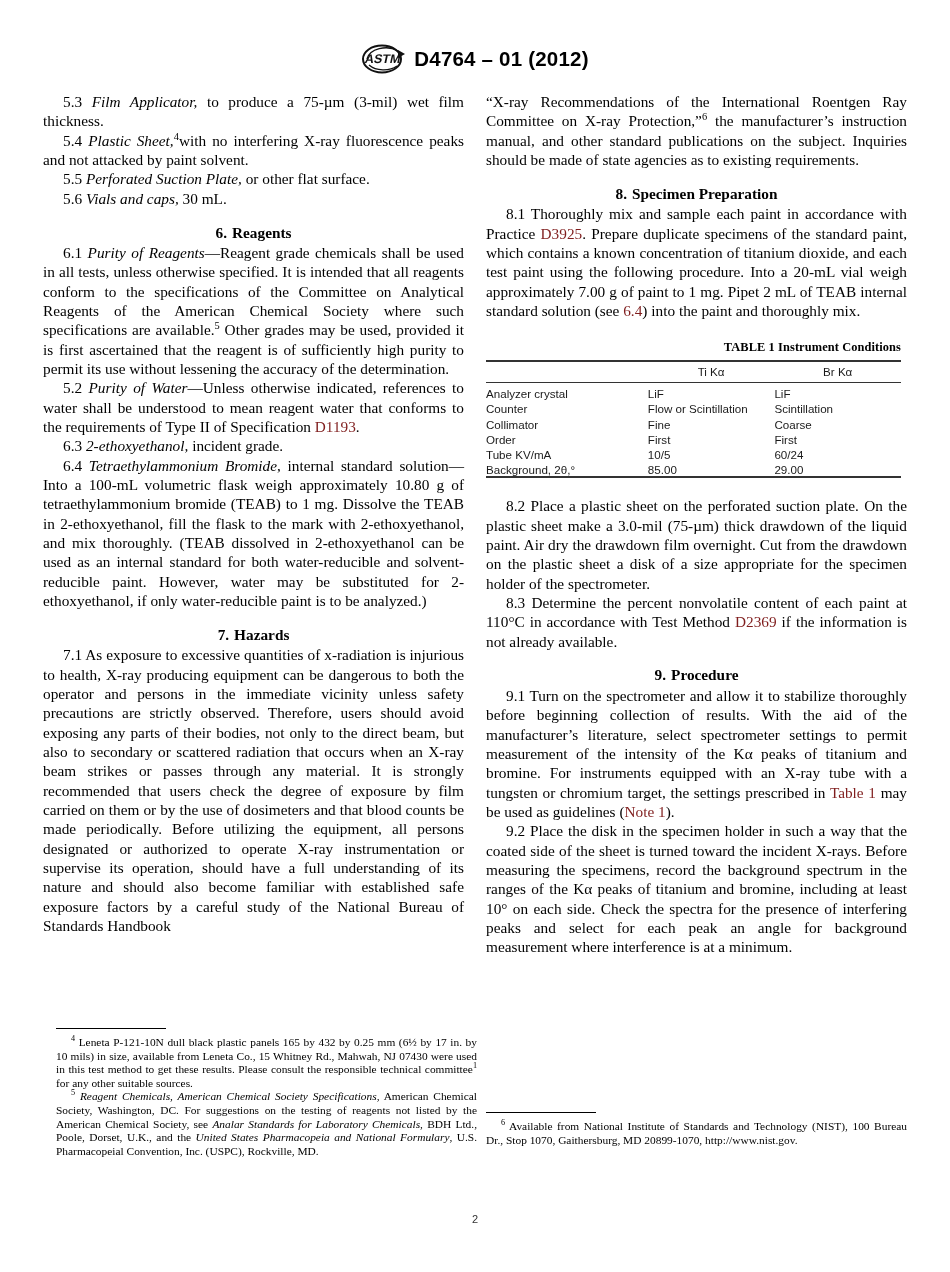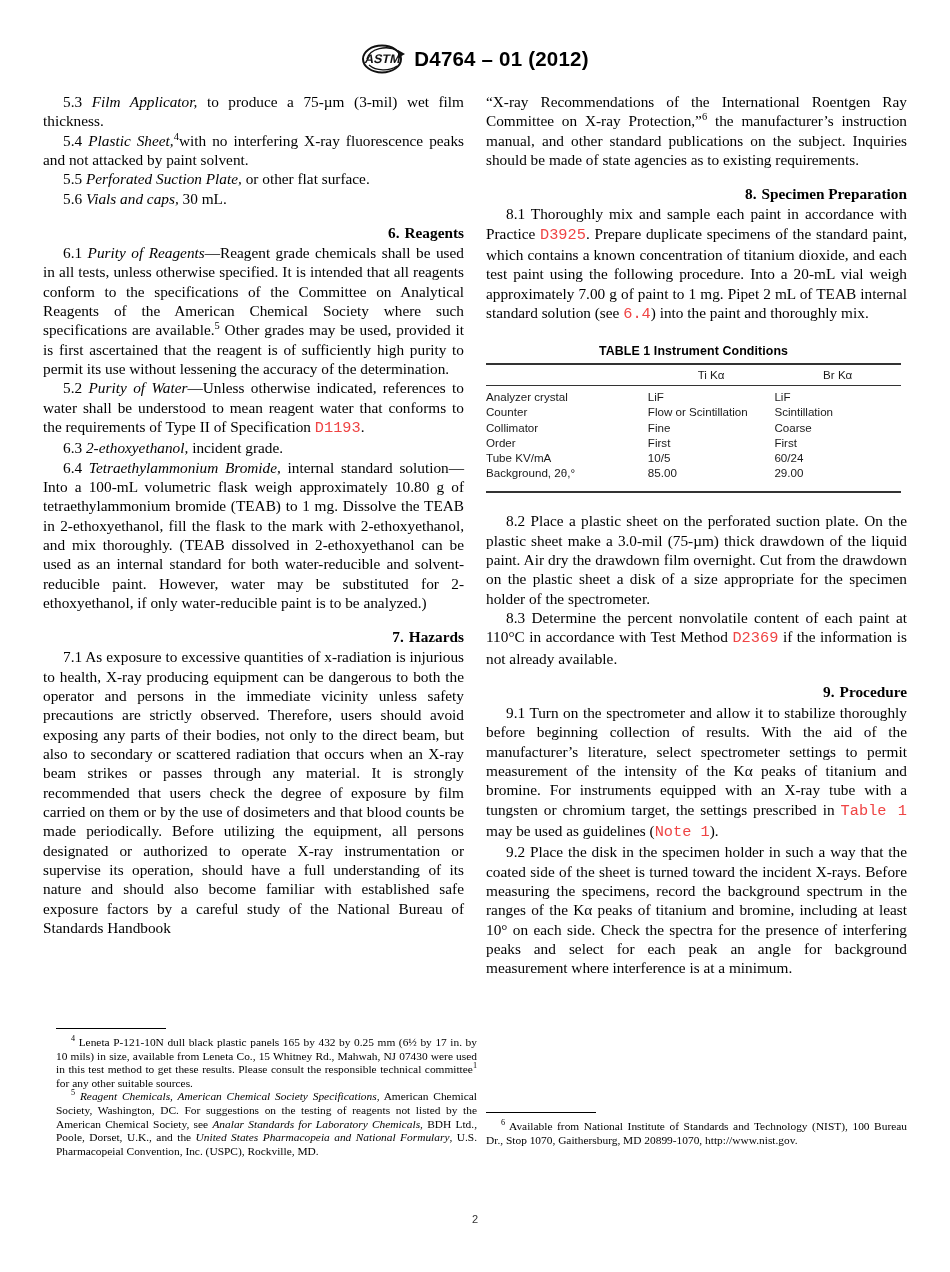--- a/index.html
+++ b/index.html
@@ -65,48 +65,48 @@
     text-justify: inter-word;
     hyphens: none;
   }
   p.body {
     text-indent: 20px;
   }
   p.noindent { text-indent: 0; }
 
   p.head {
     font-weight: bold;
-    text-align: right;
+    text-align: center;
     text-indent: 0;
     margin-top: 14.5px;
     margin-bottom: 1px;
   }
   p.head .num { margin-right: 5px; }
 
   .gap { margin-top: 5.5px; }
 
   i, .it { font-style: italic; }
-  .lnk { color: #ef4444; font-family: Liberation Mono, monospace; }
+  .lnk { color: #7f1d1d; }
   sup {
     font-size: 0.68em;
     vertical-align: super;
     line-height: 0;
   }
 
   
   .table-wrap {
     margin-top: 20px;
     margin-bottom: 18px;
     width: 415px;
   }
   .tbl-caption {
-    font-family: Liberation Sans, sans-serif;
+    font-family: Liberation Serif, serif;
     font-weight: bold;
     font-size: 12.4px;
-    text-align: center;
+    text-align: right;
     margin-bottom: 5px;
     letter-spacing: 0.1px;
   }
   table.instrument {
     width: 100%;
     border-collapse: collapse;
     font-family: "Liberation Sans", sans-serif;
     font-size: 11.6px;
     color: #1a1a1a;
   }
@@ -123,21 +123,21 @@
     width: 30.5%;
     text-align: center;
   }
   table.instrument tbody td {
     padding: 1.1px 0;
     vertical-align: top;
     text-align: left;
   }
   table.instrument tbody tr:first-child td { padding-top: 4px; }
   table.instrument tbody tr:last-child td {
-    padding-bottom: 12px;
+    padding-bottom: 0;
   }
   table.instrument tbody { border-bottom: 2.2px solid #333; }
   .fn-rule {
     width: 110px;
     height: 0;
     border-top: 1px solid #000;
     margin-bottom: 7px;
   }
   p.fn {
     margin: 0;

